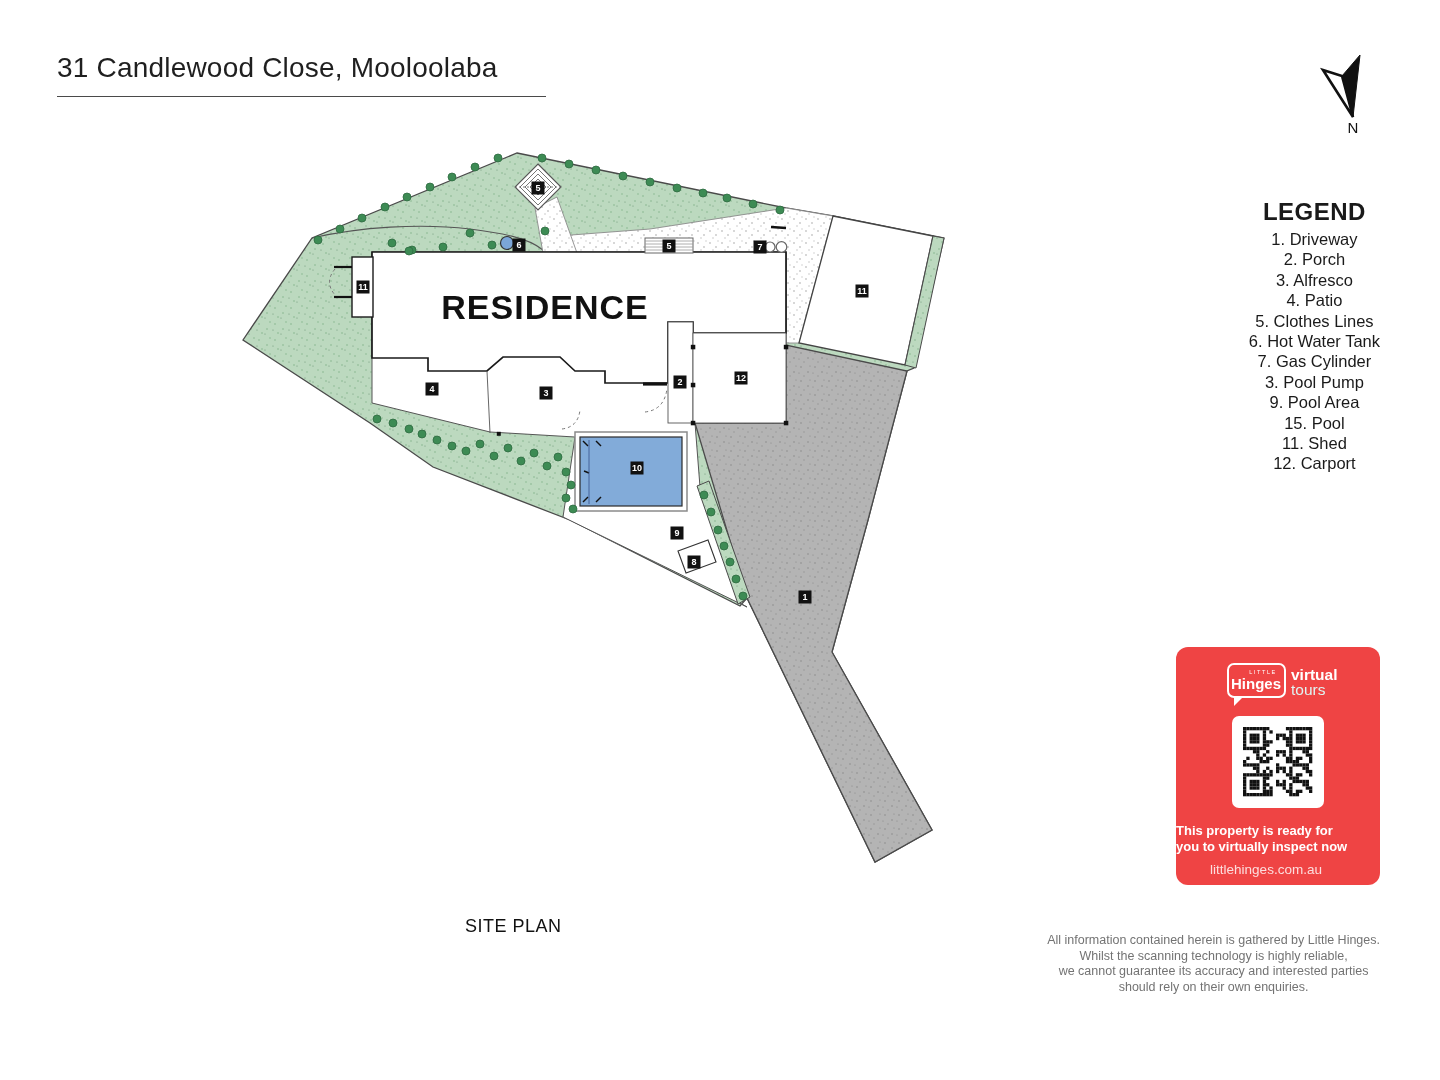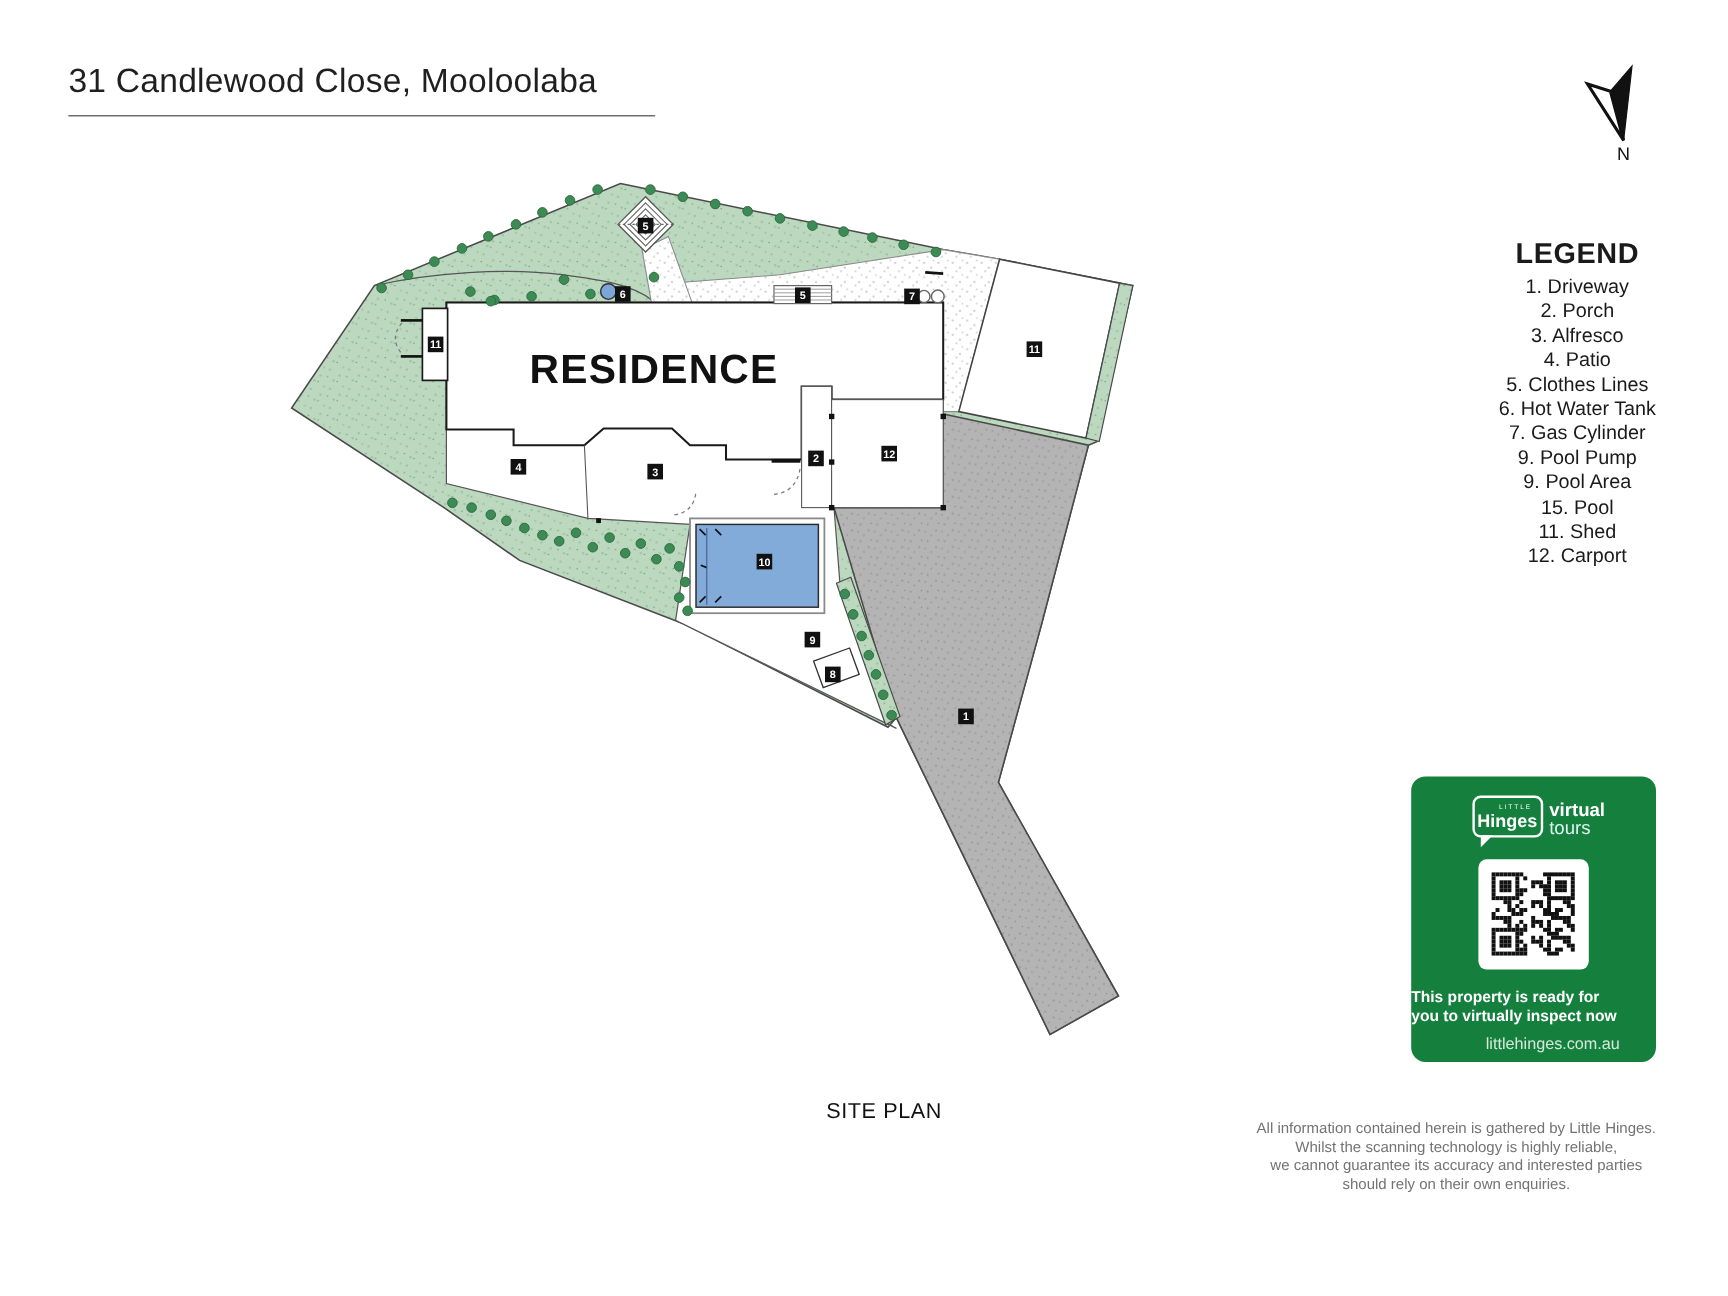--- a/index.html
+++ b/index.html
@@ -5,50 +5,50 @@
   html,body{margin:0;padding:0;background:#fff;width:1440px;height:1080px;overflow:hidden;
     font-family:"Liberation Sans","DejaVu Sans",sans-serif;}
   .abs{position:absolute;}
   #page{position:relative;width:1440px;height:1080px;background:#ffffff;}
   #title{left:57px;top:52px;font-size:28px;color:#1f1f1f;letter-spacing:.2px;}
   #title-rule{left:57px;top:96px;width:489px;height:0;border-top:1.5px solid #4a4a4a;}
   #legend{right:60px;top:198px;text-align:center;color:#1a1a1a;}
   #legend .lg-title{font-size:24px;font-weight:bold;letter-spacing:.5px;margin-bottom:3px;}
   #legend .lg-item{font-size:16.5px;line-height:20.4px;}
   #plan-svg{left:0;top:0;}
-  #site-plan-label{left:465px;top:916px;width:320px;text-align:right;font-size:18px;
+  #site-plan-label{left:465px;top:916px;width:320px;text-align:left;font-size:18px;
     color:#111;letter-spacing:.5px;}
   #card{left:1176px;top:647px;width:204px;height:238px;border-radius:12px;color:#fff;}
   #card .logo-row{position:absolute;left:0;top:14px;width:204px;height:52px;}
   #card .qr-wrap{position:absolute;left:56px;top:69px;width:92px;height:92px;background:#fff;border-radius:7px;}
   #card .ready{position:absolute;left:0;top:176px;width:204px;
     font-size:13px;font-weight:bold;line-height:15.5px;}
   #card .url{position:absolute;left:0;top:215px;width:180px;text-align:center;
-    font-size:13.5px;color:rgba(255,255,255,.82);padding-left:28px;}
+    font-size:13.5px;color:rgba(255,255,255,.82);}
   #disclaimer{right:60px;top:933px;text-align:center;color:#737373;font-size:12.5px;line-height:15.6px;}
 </style>
 </head>
 <body>
 
 <div id="page">
 
   <div class="abs" id="title">31 Candlewood Close, Mooloolaba</div>
   <div class="abs" id="title-rule"></div>
 
   <div class="abs" id="legend">
     <div class="lg-title">LEGEND</div>
     <div id="legend-items">
         <div class="lg-item">1. Driveway</div>
         <div class="lg-item">2. Porch</div>
         <div class="lg-item">3. Alfresco</div>
         <div class="lg-item">4. Patio</div>
         <div class="lg-item">5. Clothes Lines</div>
         <div class="lg-item">6. Hot Water Tank</div>
         <div class="lg-item">7. Gas Cylinder</div>
-        <div class="lg-item">9. Pool Pump</div>
+        <div class="lg-item">3. Pool Pump</div>
         <div class="lg-item">9. Pool Area</div>
         <div class="lg-item">15. Pool</div>
         <div class="lg-item">11. Shed</div>
         <div class="lg-item">12. Carport</div>
       </div>
   </div>
 
   <svg class="abs" id="plan-svg" width="1440" height="1080" viewBox="0 0 1440 1080">
     <defs>
       <pattern id="patGreen" width="16" height="16" patternUnits="userSpaceOnUse">
@@ -275,21 +275,21 @@
 
     <g>
       <path d="M 1323,70 L 1342,76 L 1353,117 Z" fill="#ffffff" stroke="#111" stroke-width="2.6" stroke-linejoin="miter"></path>
       <path d="M 1342,76 L 1360,55 L 1353,117 Z" fill="#111" stroke="#111" stroke-width="1"></path>
       <text x="1353" y="133" text-anchor="middle" font-size="15" fill="#111" font-family="Liberation Sans, sans-serif">N</text>
     </g>
   </svg>
 
   <div class="abs" id="site-plan-label">SITE PLAN</div>
 
-  <div class="abs" id="card" style="background: #15803d;">
+  <div class="abs" id="card" style="background: #ef4444;">
     <div class="logo-row">
       <svg width="204" height="52" viewBox="0 0 204 52">
         <rect x="52" y="3" width="57" height="33" rx="6" fill="none" stroke="#ffffff" stroke-width="2"></rect>
         <path d="M 58,35 L 58,45 L 68,35 Z" fill="#ffffff"></path>
         <text x="87" y="13" text-anchor="middle" font-size="5.5" letter-spacing="1.6" fill="#ffffff" font-family="Liberation Sans, sans-serif">LITTLE</text>
         <text x="80" y="28" text-anchor="middle" font-size="15" font-weight="bold" fill="#ffffff" font-family="Liberation Sans, sans-serif">Hinges</text>
         <text x="115" y="19" font-size="15.5" font-weight="bold" fill="#ffffff" font-family="Liberation Sans, sans-serif">virtual</text>
         <text x="115" y="34" font-size="15.5" fill="#dff4f2" font-family="Liberation Sans, sans-serif">tours</text>
       </svg>
     </div>

